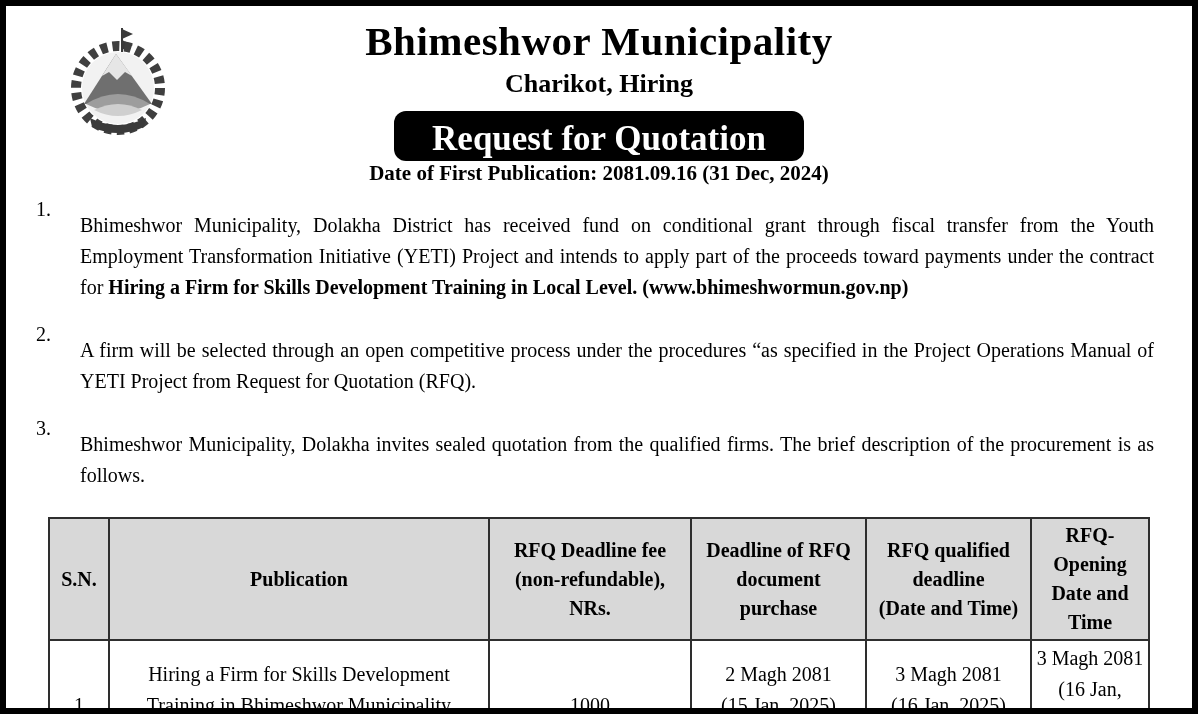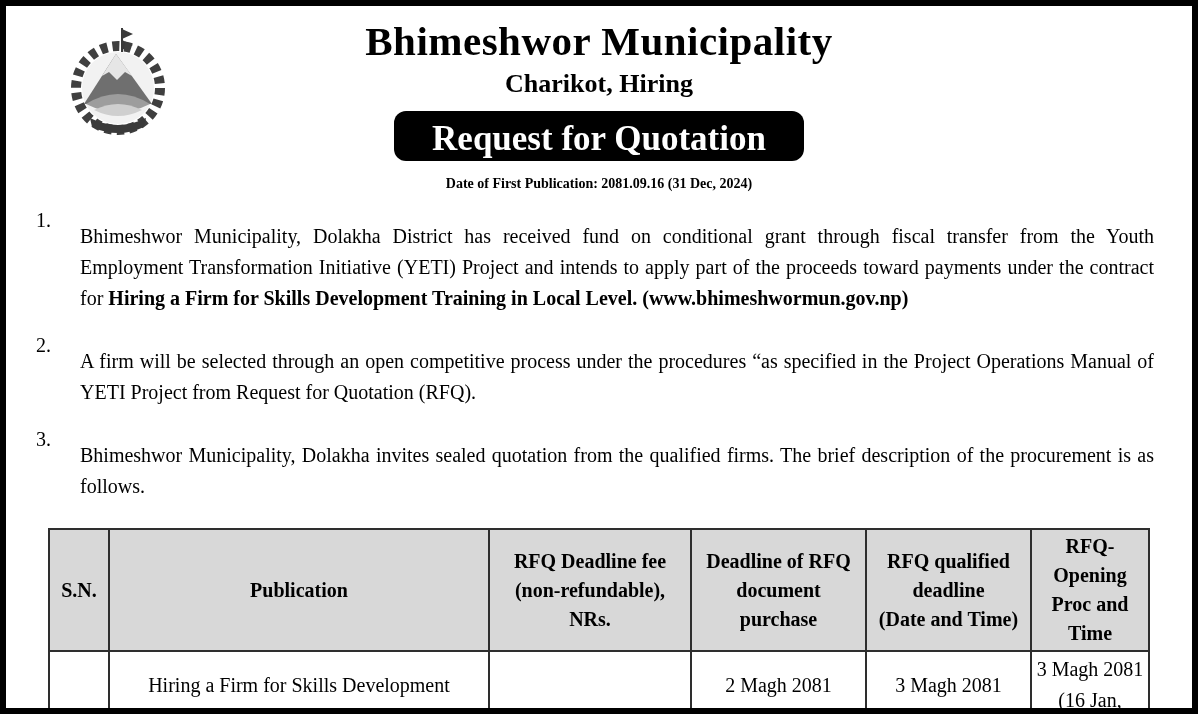--- a/index.html
+++ b/index.html
@@ -46,23 +46,22 @@
     padding: 6px 38px 0 38px;
     border-radius: 12px;
   }
   .subject {
     font-size: 23px;
     font-weight: bold;
     margin-top: 16px;
     line-height: 26px;
   }
   .publication {
-    font-size: 14px;
-    font-weight: bold;
-    margin-top: 11px;
+    font-size: 21px;
+    font-weight: bold;
     line-height: 24px;
   }
   .list { margin: 9px 22px 0 30px; }
   .list-item { display: flex; }
   .list-num {
     flex: 0 0 28px;
     font-size: 20px;
     line-height: 31px;
   }
   .list-text {
@@ -167,21 +166,21 @@
         <th>RFQ Deadline fee
 (non-refundable),
 NRs.</th>
         <th>Deadline of RFQ
 document
 purchase</th>
         <th>RFQ qualified
 deadline
 (Date and Time)</th>
         <th>RFQ-Opening
-Proc and
+Date and
 Time</th>
       </tr>
     </thead>
     <tbody>
       <tr>
         <td>1</td>
         <td>Hiring a Firm for Skills Development
 Training in Bhimeshwor Municipality
 (Proc Ref no.BMP/SQ/Tr./081/82/01</td>
         <td>1000</td>

